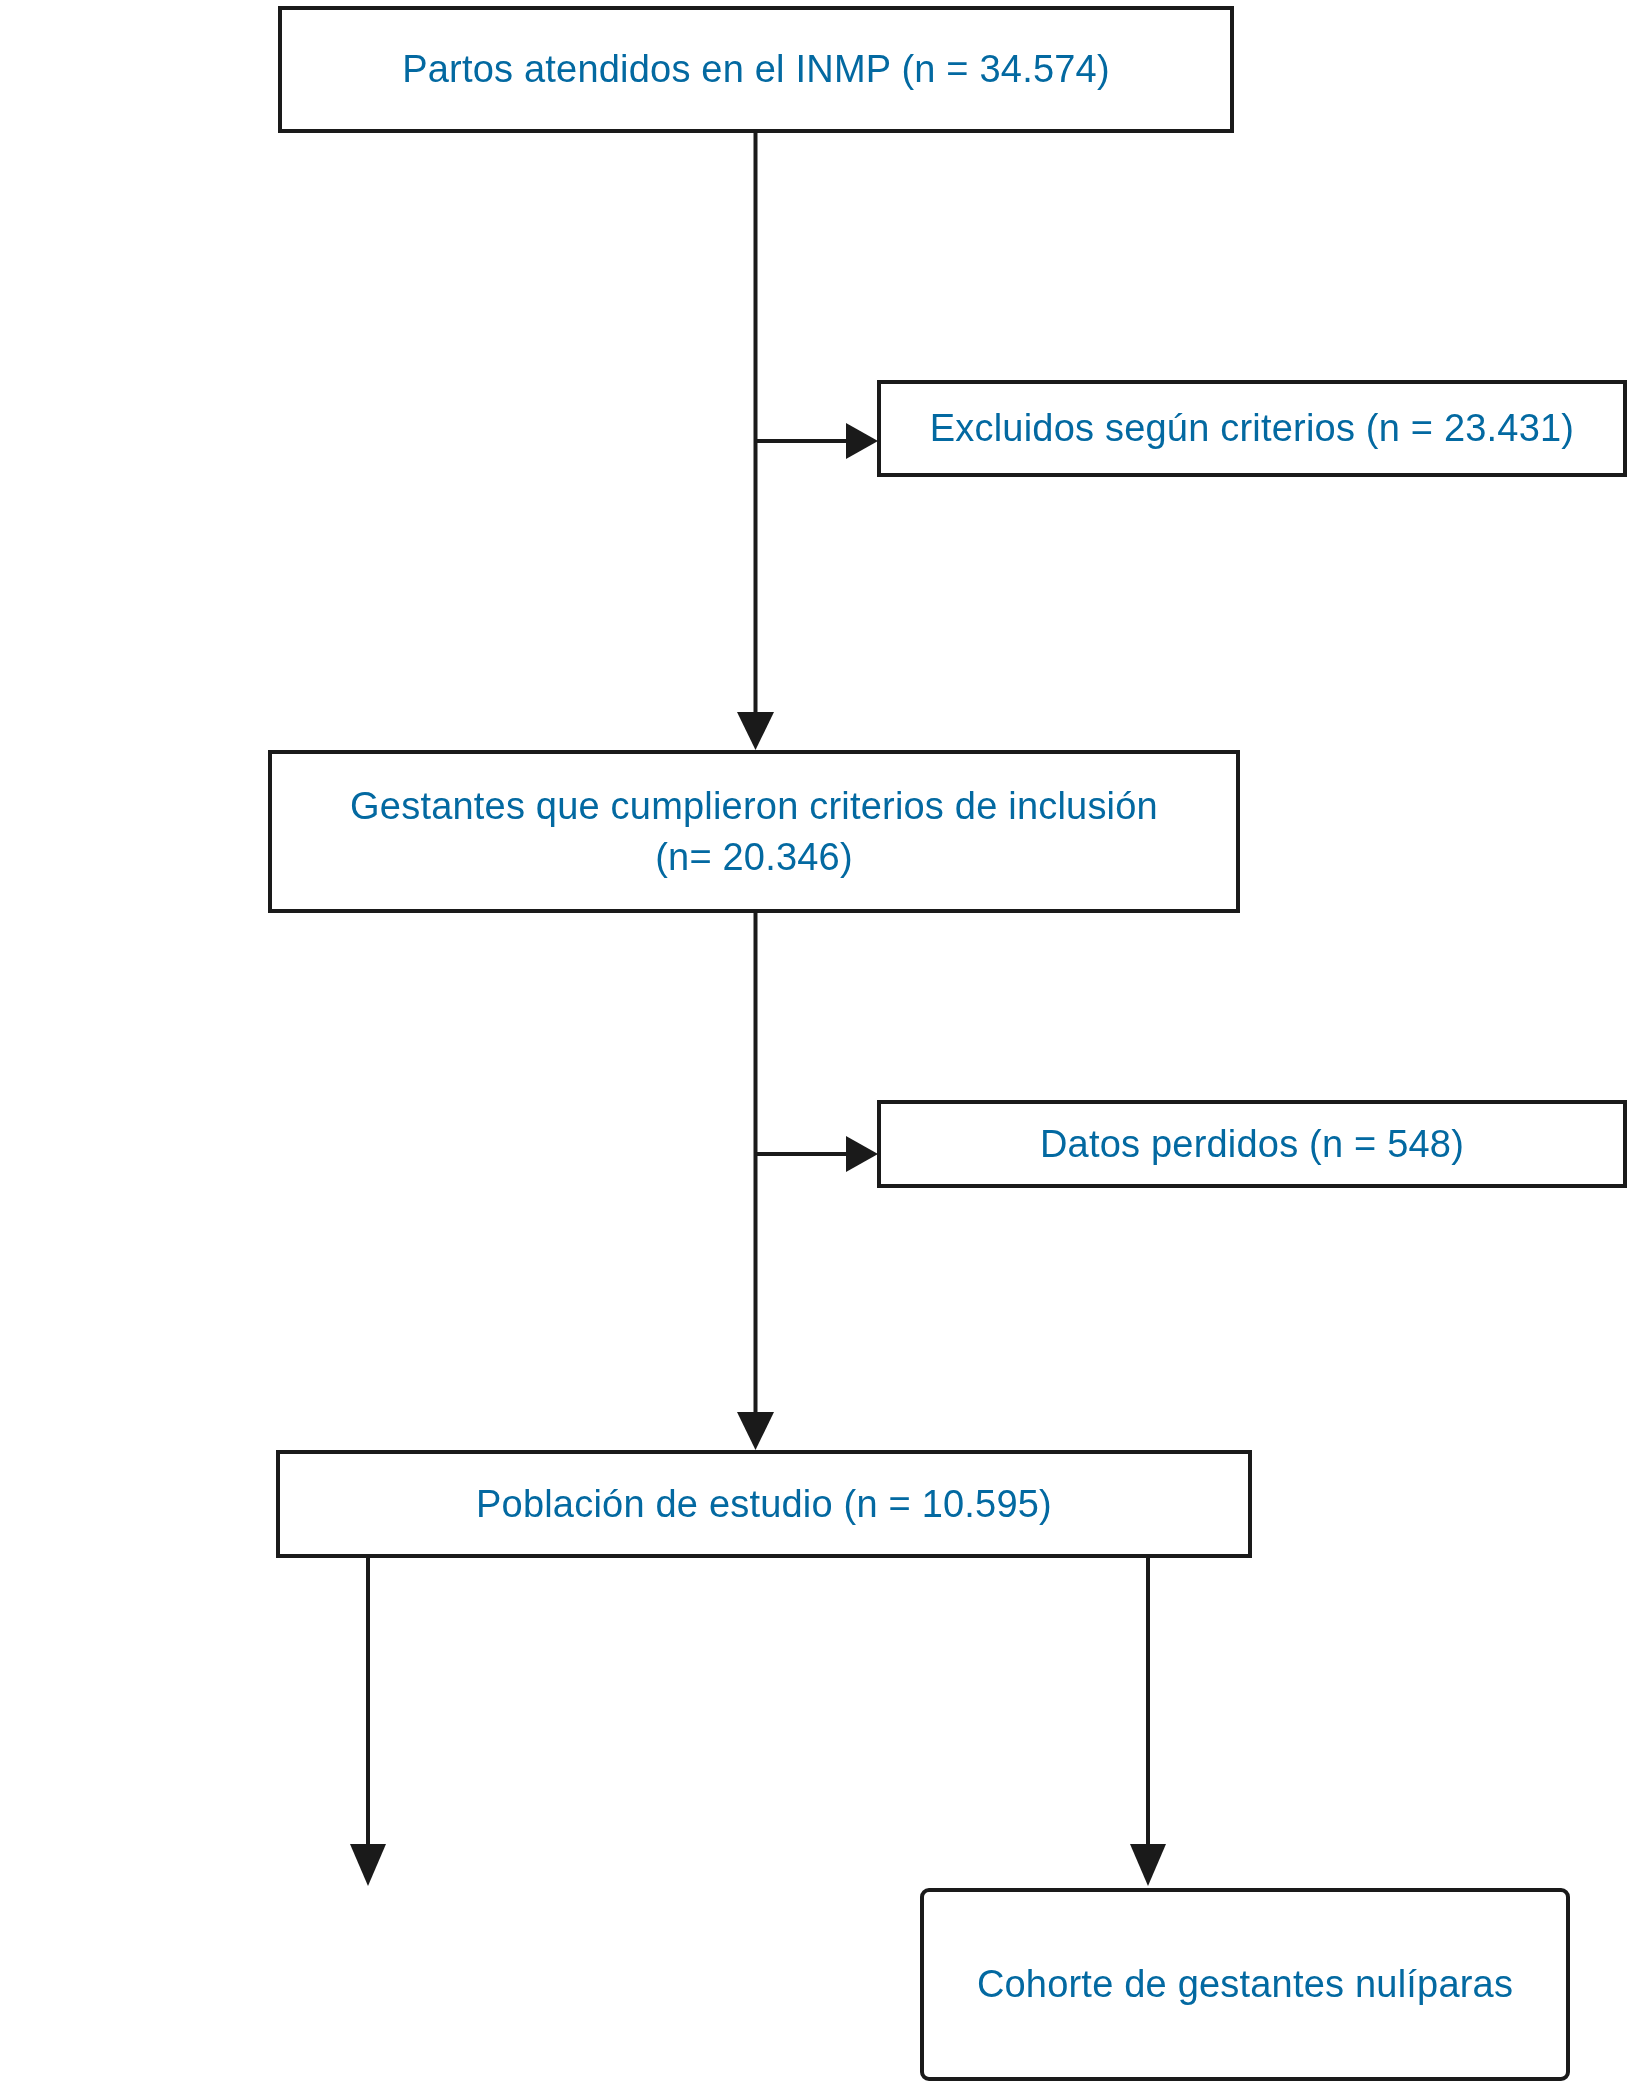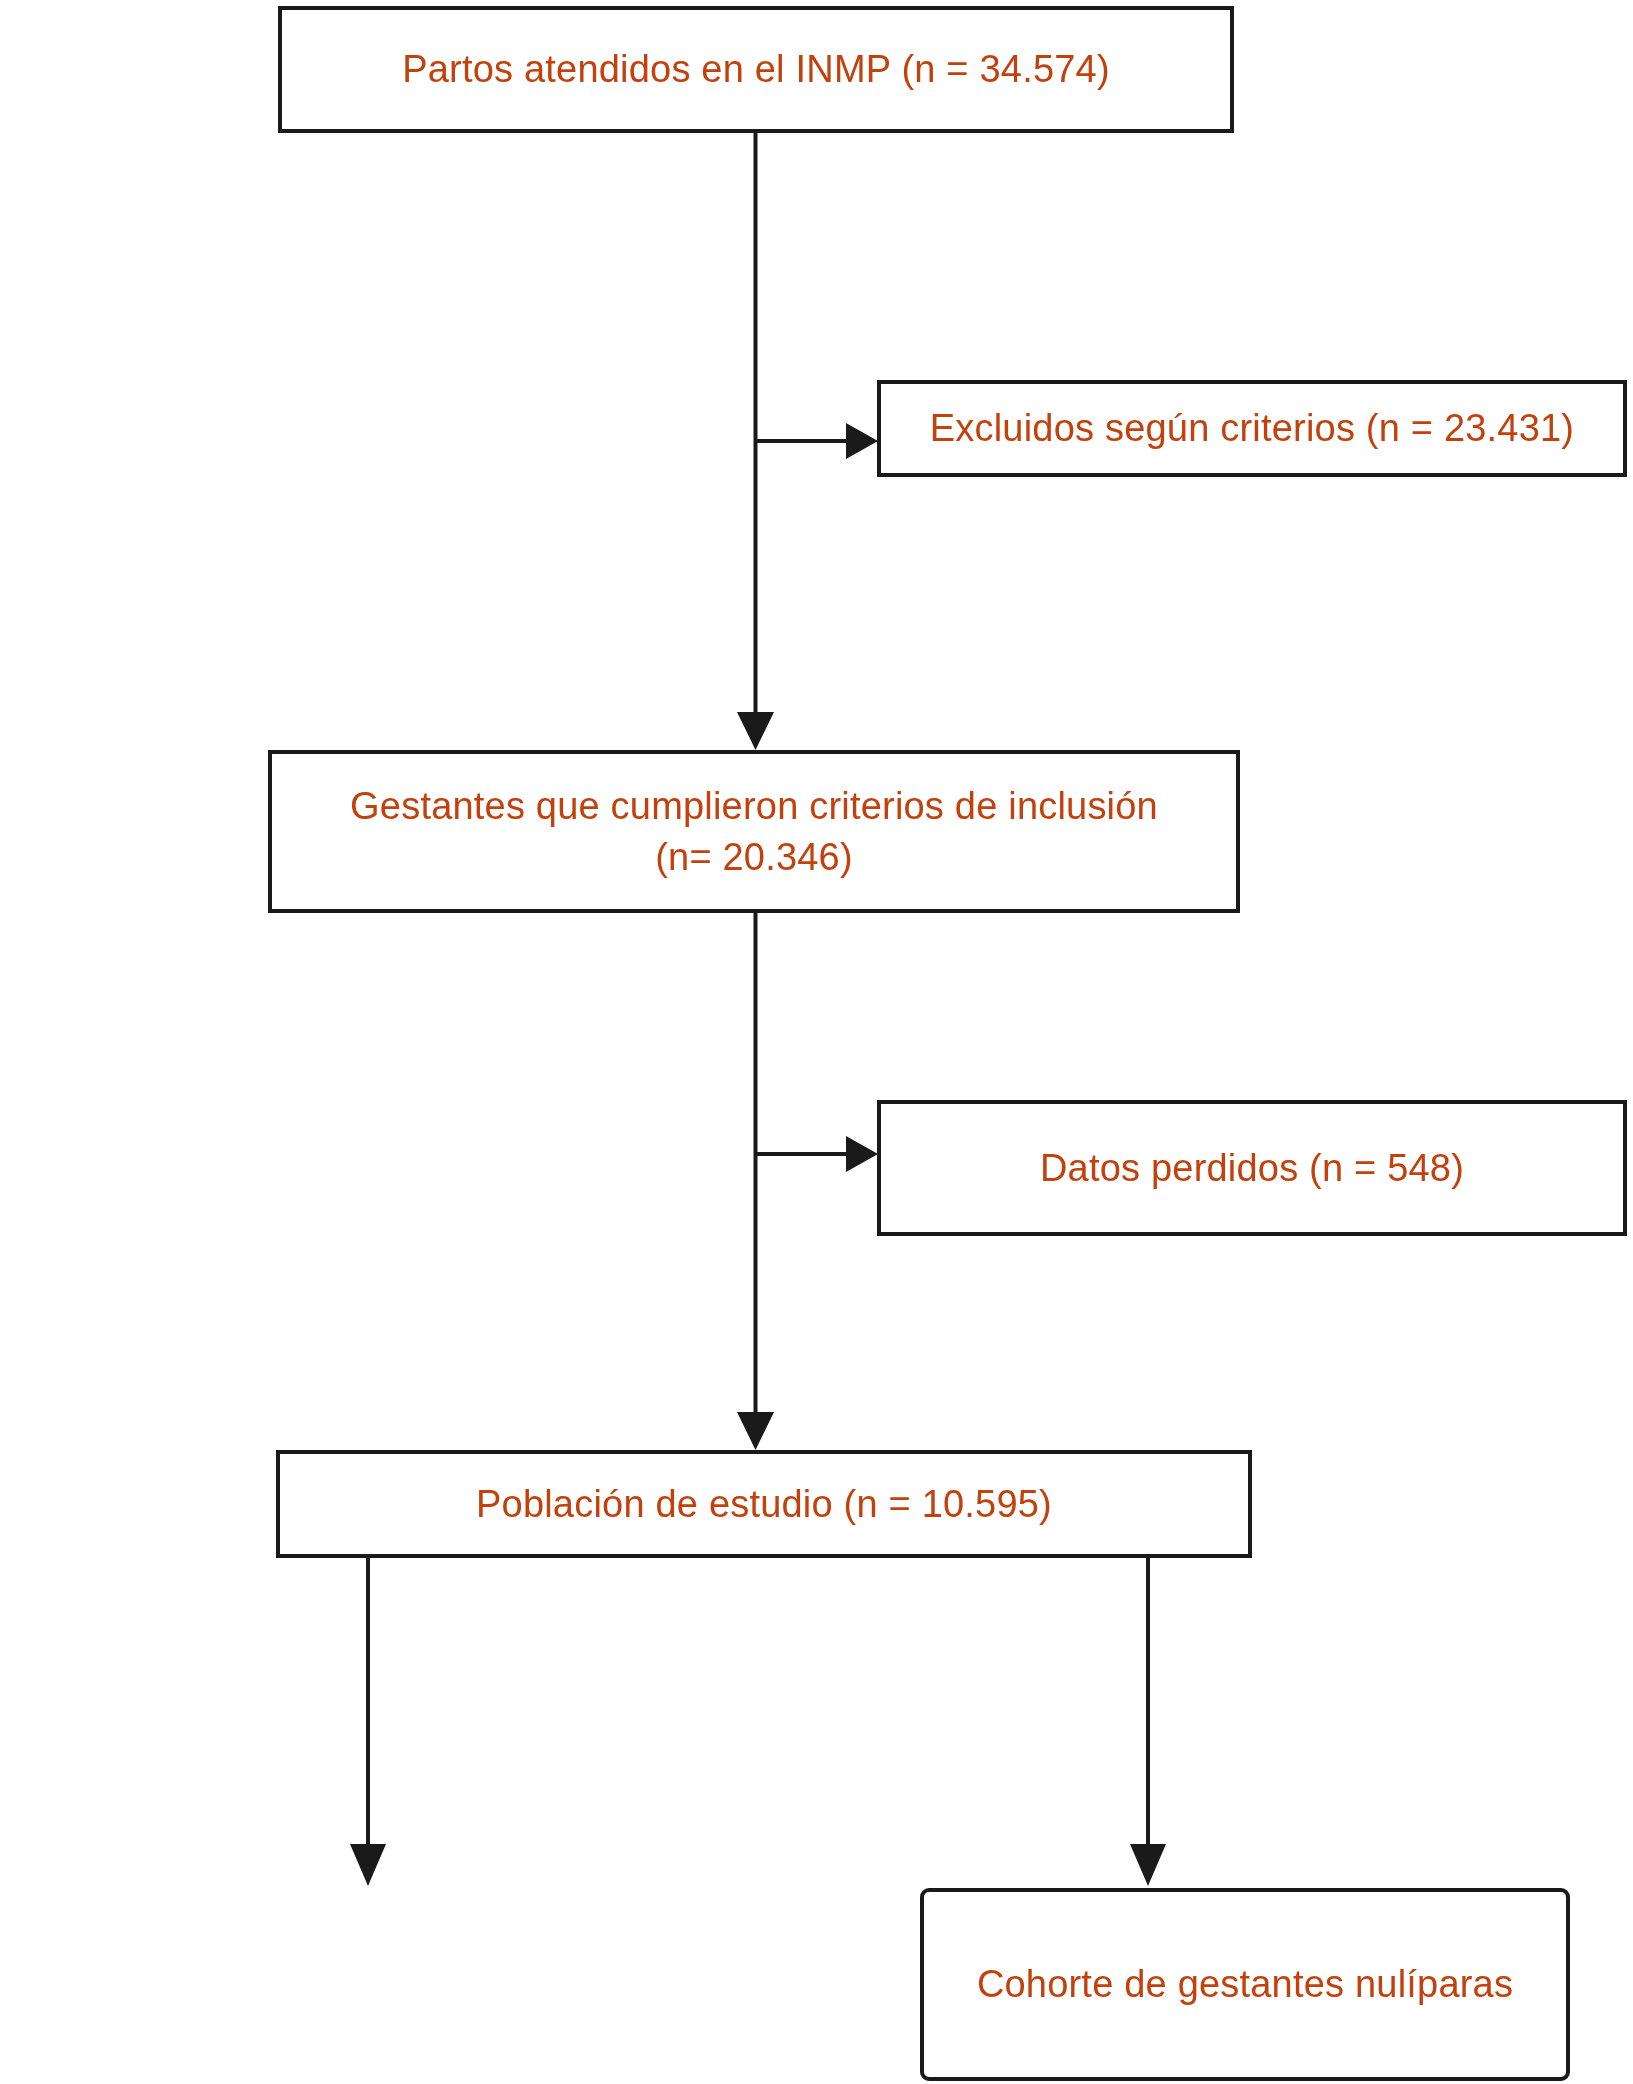--- a/index.html
+++ b/index.html
@@ -6,21 +6,21 @@
     margin: 0;
     padding: 0;
     background: #ffffff;
   }
   .page {
     position: relative;
     width: 1633px;
     height: 2084px;
     background: #ffffff;
     font-family: "Liberation Sans", sans-serif;
-    color: #c2410c;
+    color: #0369a1;
     overflow: hidden;
   }
   .connectors {
     position: absolute;
     left: 0;
     top: 0;
     width: 1633px;
     height: 2084px;
   }
   .box {
@@ -34,21 +34,21 @@
     justify-content: center;
     text-align: center;
     font-size: 38px;
     line-height: 1.32;
     letter-spacing: 0.2px;
   }
   .box span { display: block; }
   .box-partos      { left: 278px; top: 6px;    width: 956px; height: 127px; }
   .box-excluidos   { left: 877px; top: 380px;  width: 750px; height: 97px; }
   .box-inclusion   { left: 268px; top: 750px;  width: 972px; height: 163px; align-items: center; }
-  .box-perdidos    { left: 877px; top: 1100px; width: 750px; height: 136px; }
+  .box-perdidos    { left: 877px; top: 1100px; width: 750px; height: 88px; }
   .box-poblacion   { left: 276px; top: 1450px; width: 976px; height: 108px; align-items: center; }
   .box-adolescentes{ left: 3px;   top: 1888px; width: 662px; height: 193px; }
   .box-veinte      { left: 920px; top: 1888px; width: 650px; height: 193px; border-radius: 9px; }
 </style>
 </head>
 <body>
 
 <div class="page">
 
   <svg class="connectors" viewBox="0 0 1633 2084" xmlns="http://www.w3.org/2000/svg">

